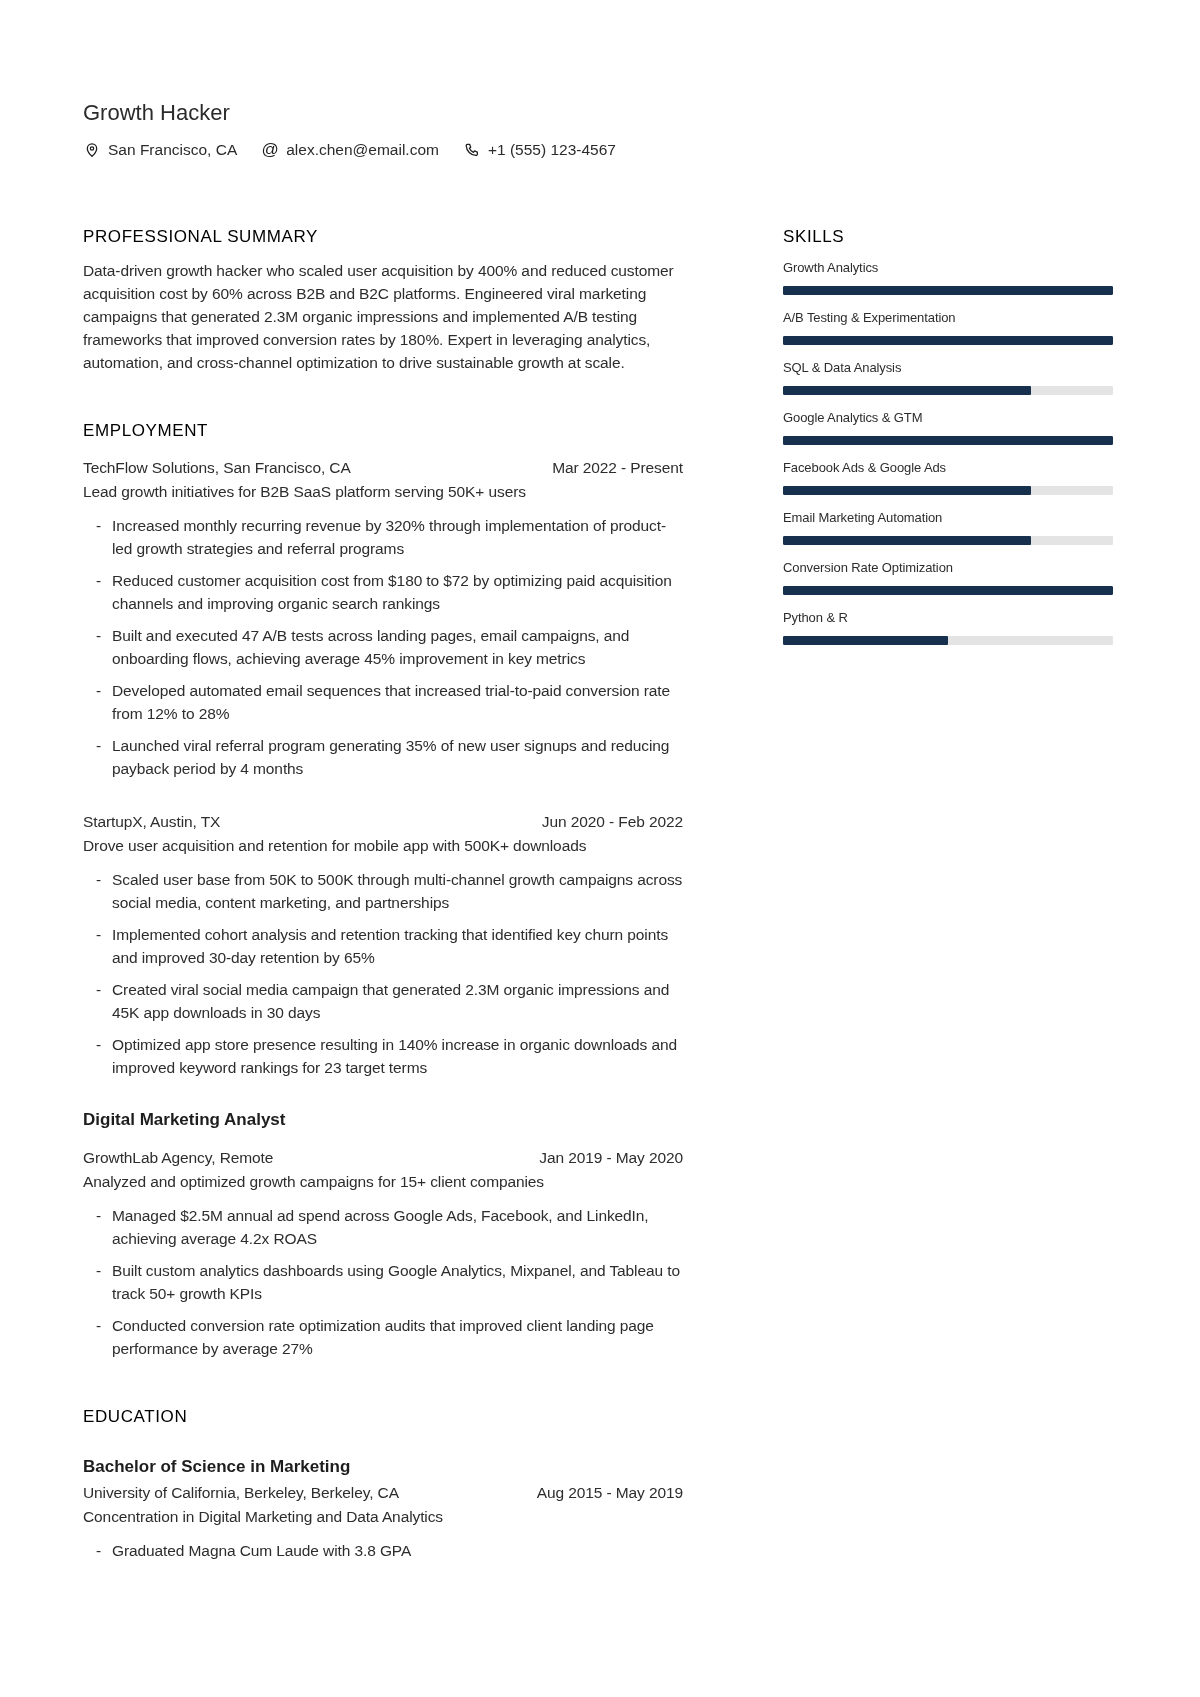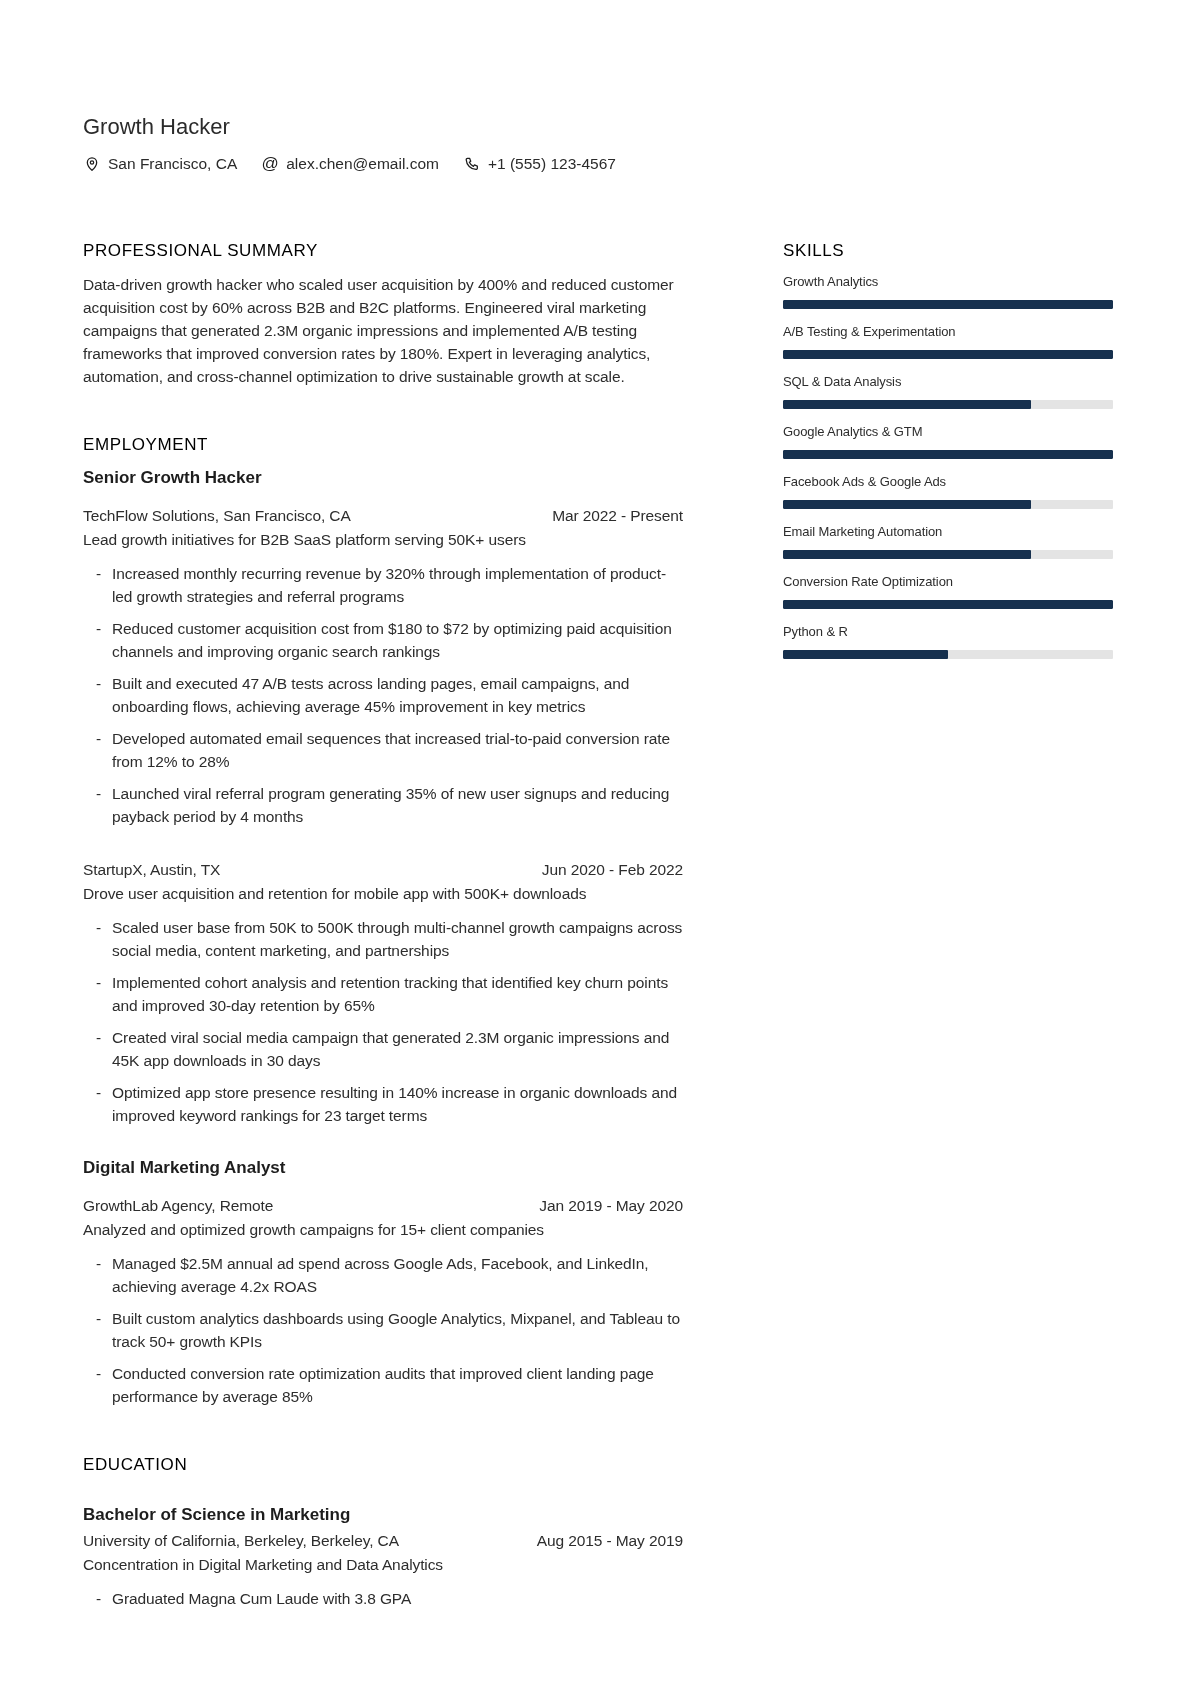--- a/index.html
+++ b/index.html
@@ -9,21 +9,21 @@
   .page {
     width:1200px; height:1697px; background:#ffffff;
     padding:86px 87px 40px 83px; overflow:hidden; position:relative;
   }
 
   
   .name {
     font-size:46px; line-height:48px; font-weight:700; color:#161616;
     margin:0; letter-spacing:0.2px;
   }
-  .role { font-size:22px; line-height:26px; color:#2b2b2b; margin-top:28px; }
+  .role { font-size:22px; line-height:26px; color:#2b2b2b; margin-top:14px; }
   .contact-row {
     display:flex; align-items:center; gap:24px;
     margin-top:15px; font-size:15.5px; color:#2b2b2b;
   }
   .contact-item { display:flex; align-items:center; gap:7px; }
   .cicon { display:inline-flex; width:18px; height:18px; align-items:center; justify-content:center; color:#1d1d1d; }
   .cicon svg { width:16px; height:16px; display:block; }
   .at-glyph { font-size:17px; font-weight:400; line-height:16px; color:#1d1d1d; }
 
   
@@ -104,21 +104,20 @@
 
       <section class="section">
         <h2 class="sec">PROFESSIONAL SUMMARY</h2>
         <p class="body-text">Data-driven growth hacker who scaled user acquisition by 400% and reduced customer acquisition cost by 60% across B2B and B2C platforms. Engineered viral marketing campaigns that generated 2.3M organic impressions and implemented A/B testing frameworks that improved conversion rates by 180%. Expert in leveraging analytics, automation, and cross-channel optimization to drive sustainable growth at scale.</p>
       </section>
 
       <section class="section">
         <h2 class="sec">EMPLOYMENT</h2>
         <div id="jobs">
   <div class="job">
-    <div class="job-head">Senior Growth Hacker</div>
     <div class="job-sub">
       <span class="job-company">TechFlow Solutions, San Francisco, CA</span>
       <span class="job-dates">Mar 2022 - Present</span>
     </div>
     <div class="job-desc">Lead growth initiatives for B2B SaaS platform serving 50K+ users</div>
     <div class="bullets">
   <div class="bullet">
     <span class="dash">-</span>
     <span class="btext">Increased monthly recurring revenue by 320% through implementation of product-led growth strategies and referral programs</span>
   </div>
@@ -187,21 +186,21 @@
     <span class="btext">Managed $2.5M annual ad spend across Google Ads, Facebook, and LinkedIn, achieving average 4.2x ROAS</span>
   </div>
 
   <div class="bullet">
     <span class="dash">-</span>
     <span class="btext">Built custom analytics dashboards using Google Analytics, Mixpanel, and Tableau to track 50+ growth KPIs</span>
   </div>
 
   <div class="bullet">
     <span class="dash">-</span>
-    <span class="btext">Conducted conversion rate optimization audits that improved client landing page performance by average 85%</span>
+    <span class="btext">Conducted conversion rate optimization audits that improved client landing page performance by average 27%</span>
   </div>
 </div>
   </div>
 </div>
       </section>
 
       <section class="section">
         <h2 class="sec">EDUCATION</h2>
         <div class="job">
           <div class="edu-head">Bachelor of Science in Marketing</div>

